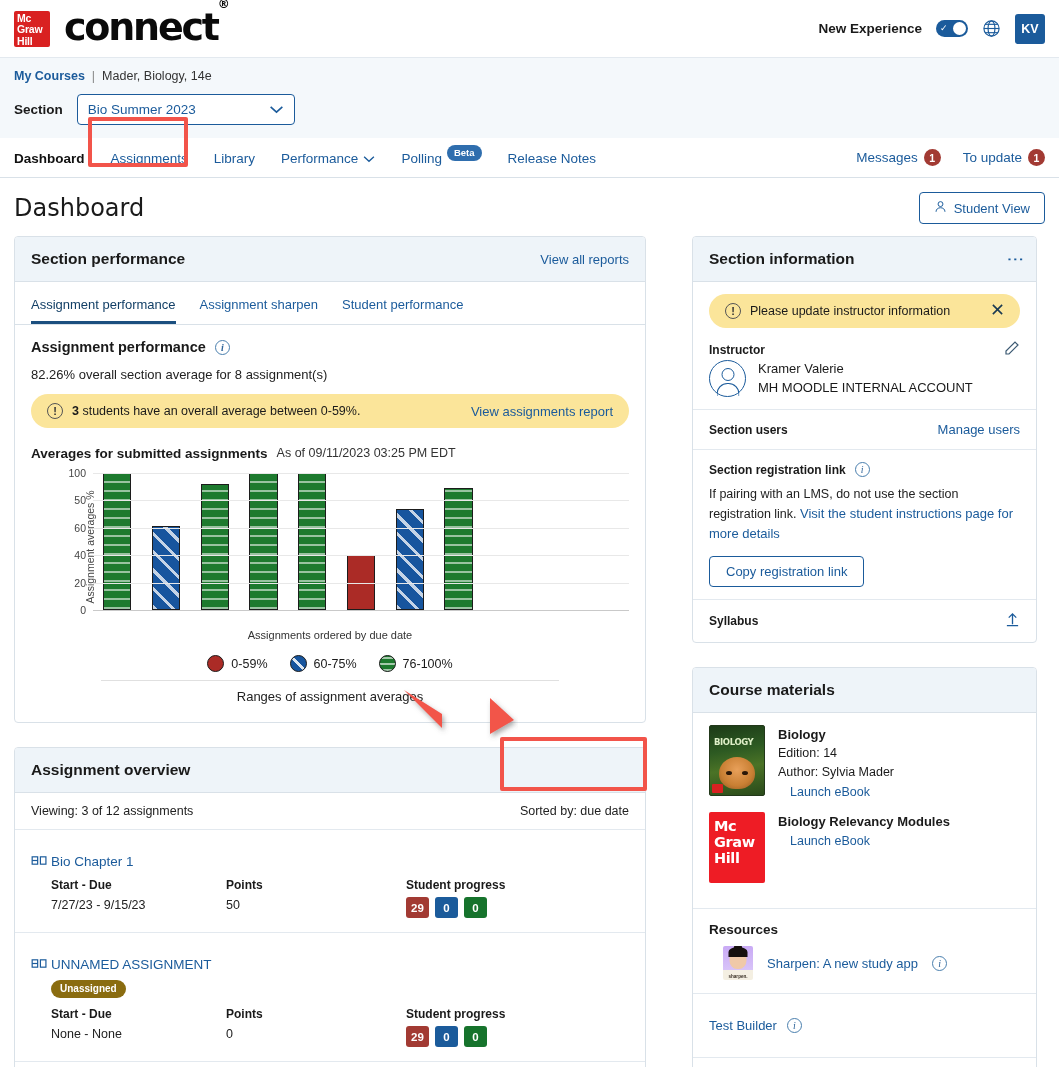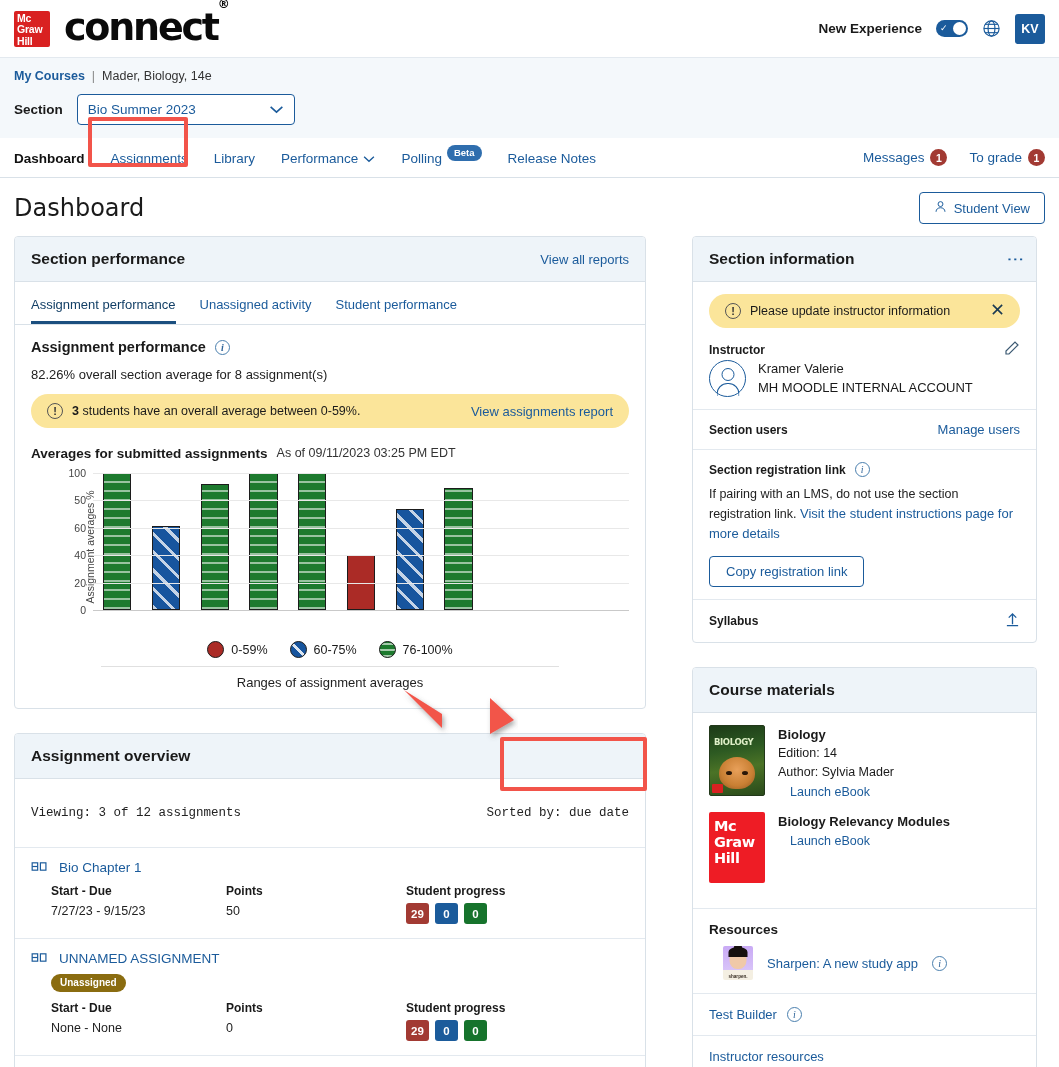--- a/index.html
+++ b/index.html
@@ -227,28 +227,27 @@
     border-top: 1px solid #e0e0e0; margin: 8px 70px 0 70px; padding-top: 8px;
   }
 
   
   .btn-out {
     border: 1px solid #1b5b9b; border-radius: 4px; background: #fff;
     color: #1b5b9b; font-size: 13px; padding: 7px 16px; cursor: pointer;
     white-space: nowrap;
   }
   .viewrow {
-    display: flex; padding: 27px 16px; font-size: 12.5px; color: #222;
+    display: flex; padding: 11px 16px; font-size: 12.5px; color: #222;
     border-bottom: 1px solid #e3e9ef;
-    font-family: Liberation Mono, monospace;
   }
   .viewrow .right { margin-left: auto; }
   .arow { padding: 12px 16px 14px 16px; border-bottom: 1px solid #e3e9ef; }
   .arow:last-child { border-bottom: none; }
-  .atitle { display: flex; align-items: center; gap: 10px; }
+  .atitle { display: flex; align-items: center; gap: 2px; margin-top: 12px; }
   .atitle .nm { color: #1b5b9b; font-size: 13.5px; cursor: pointer; }
   .tagun {
     background: #8a6c10; color: #fff; font-size: 10px; font-weight: bold;
     border-radius: 9px; padding: 3px 9px 4px 9px; display: inline-block;
     margin: 8px 0 0 20px;
   }
   .ameta { display: flex; margin-top: 9px; padding-left: 20px; }
   .mcol { width: 175px; }
   .mcol.pts { width: 180px; }
   .mhead { font-size: 12px; font-weight: bold; color: #1a1a1a; }
@@ -345,21 +344,21 @@
   }
   .sharpicon .bun {
     position: absolute; left: 50%; top: -2px; transform: translateX(-50%);
     width: 8px; height: 7px; border-radius: 50%; background: #16100e;
   }
   .sharpicon .word {
     position: absolute; bottom: 1px; left: 0; right: 0; text-align: center;
     font-size: 4.6px; font-weight: bold; color: #3a3026;
   }
   .linkrow {
-    padding: 13px 16px; border-top: 1px solid #e3e9ef;
+    padding: 24px 16px; border-top: 1px solid #e3e9ef;
     display: flex; align-items: center; gap: 10px;
   }
 
   
   .hl-add {
     position: absolute; left: 500px; top: 737px;
     width: 147px; height: 54px;
     border: 4px solid #f2544a; border-radius: 2px;
     pointer-events: none;
   }
@@ -440,21 +439,21 @@
     <div class="navitem">
         <span>Release Notes</span>
       </div>
   </div>
   <div class="nav-right">
     <div class="ni">
       <span>Messages</span>
       <span class="count-pill">1</span>
     </div>
     <div class="ni">
-      <span>To grade</span>
+      <span>To update</span>
       <span class="count-pill">1</span>
     </div>
   </div>
   <div class="hl-assignments"></div>
 </div>
 
 <div class="titlerow">
   <div class="pagetitle">Dashboard</div>
   <div class="studentview">
     <span>
@@ -474,21 +473,21 @@
     <div class="card">
       <div class="cardhead">
         <div class="cardtitle">Section performance</div>
         <div class="right">
           <span class="link">View all reports</span>
         </div>
       </div>
 
       <div class="tabs">
         <div class="tab active">Assignment performance</div>
-        <div class="tab">Unassigned activity</div>
+        <div class="tab">Assignment sharpen</div>
         <div class="tab">Student performance</div>
       </div>
 
       <div class="cardbody">
         <div class="h3">
           <span>Assignment performance</span>
           <span class="infoi">i</span>
         </div>
         <div class="avgline">82.26% overall section average for 8 assignment(s)</div>
 
@@ -522,20 +521,21 @@
               <div class="grid" style="top: 60%;"></div>
               <div class="ytick" style="top: 60%;">40</div>
               <div class="grid" style="top: 40%;"></div>
               <div class="ytick" style="top: 40%;">60</div>
               <div class="grid" style="top: 20%;"></div>
               <div class="ytick" style="top: 20%;">50</div>
               <div class="grid" style="top: 0%;"></div>
               <div class="ytick" style="top: 0%;">100</div>
             </div>
         </div>
+        <div class="xlabel">Assignments ordered by due date</div>
 
         <div class="legend">
           <div class="lg">
               <span class="swatch r"></span>
               <span>0-59%</span>
             </div>
           <div class="lg">
               <span class="swatch b"></span>
               <span>60-75%</span>
             </div>

